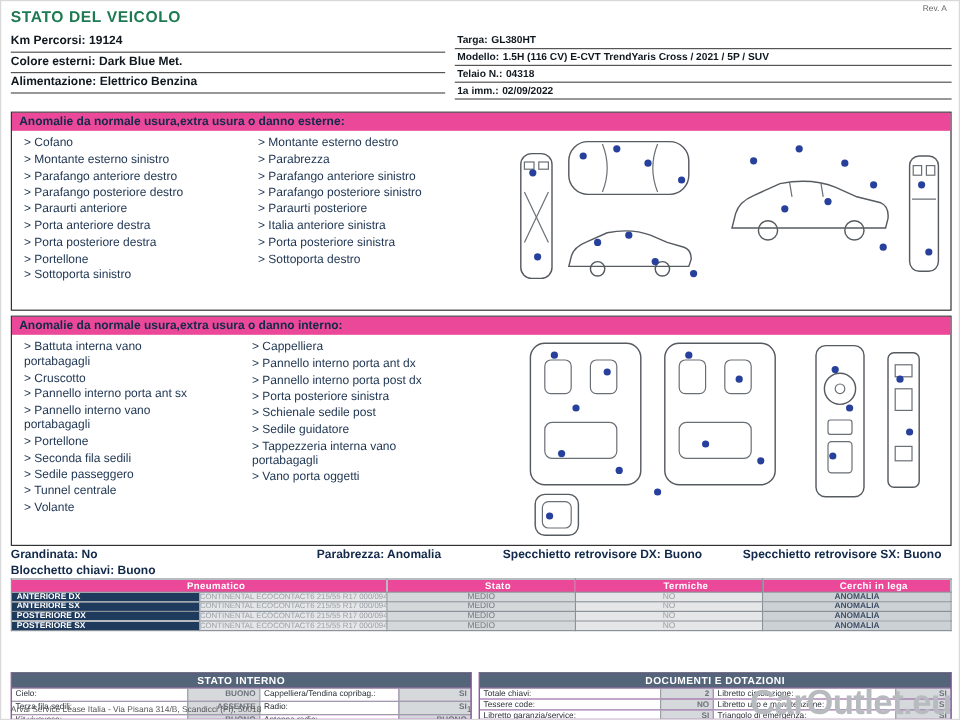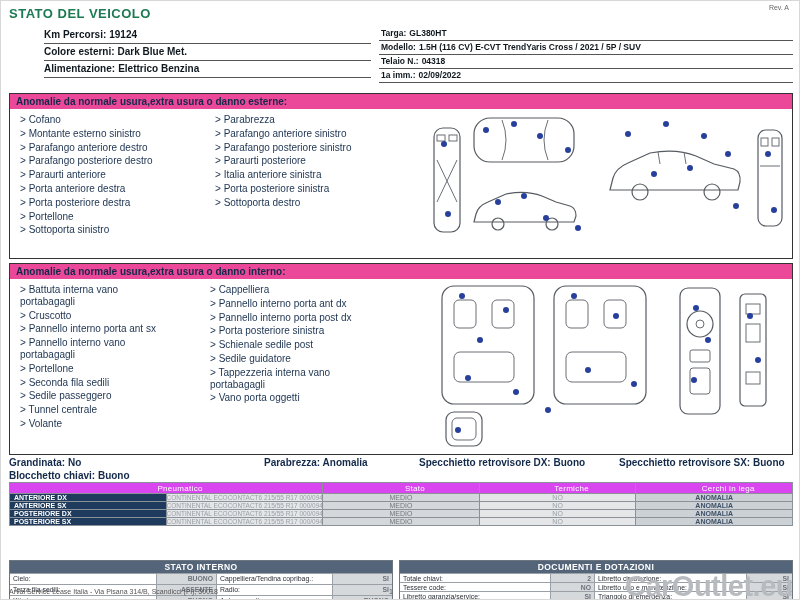--- a/index.html
+++ b/index.html
@@ -3,21 +3,21 @@
 <meta charset="utf-8">
 <style>
   * { margin:0; padding:0; box-sizing:border-box; }
   body { width:800px; height:600px; font-family:"Liberation Sans", sans-serif; background:#f2f2f2; }
   .page { position:relative; width:800px; height:600px; background:#ffffff; overflow:hidden; border:1px solid #d8d8d8; }
 
   .doc-title { position:absolute; left:8px; top:5px; font-size:13px; font-weight:bold; color:#1d7a52; letter-spacing:.5px; }
   .rev { position:absolute; right:10px; top:3px; font-size:7px; color:#666; }
 
   .info-left { position:absolute; left:8px; top:26px; width:362px; }
-  .info-left .irow { font-size:10px; font-weight:bold; color:#10181f; border-bottom:1px solid #555; padding:2px 0 3px;margin-left:35px; }
+  .info-left .irow { font-size:10px; font-weight:bold; color:#10181f; border-bottom:1px solid #555; padding:2px 0 3px; }
   .info-right { position:absolute; left:378px; top:26px; width:414px; }
   .info-right .irow { font-size:8.5px; font-weight:bold; color:#10181f; border-bottom:1px solid #555; padding:1px 2px 2px; white-space:nowrap; overflow:hidden; }
   .irow .lab { margin-right:3px; }
 
   .abox { position:absolute; left:8px; width:784px; border:1px solid #333; background:#fff; }
   .abox.ext { top:92px; height:166px; }
   .abox.int { top:262px; height:192px; }
   .box-title { font-size:10px; font-weight:bold; color:#13294a; background:#ec4899; padding:2px 6px; }
   .acol { position:absolute; top:20px; }
   .acol .itm { font-size:10px; color:#1c3350; margin-bottom:2px; line-height:1.18; }
@@ -30,21 +30,21 @@
   .diag svg { display:block; }
   .outline { fill:none; stroke:#565b61; stroke-width:1.2; }
   .outline-thin { fill:none; stroke:#6a6f75; stroke-width:1; }
   .dot { fill:#27409b; stroke:none; }
 
   .status { position:absolute; left:8px; top:456px; width:784px; height:25px; font-size:10px; font-weight:bold; color:#13294a; }
   .status .st { position:absolute; white-space:nowrap; }
 
   table.tires { position:absolute; left:8px; top:481px; width:784px; border-collapse:collapse; table-layout:fixed; }
   table.tires th, table.tires td { border:1px solid #8a9199; overflow:hidden; white-space:nowrap; }
-  table.tires th { background:#d946ef; color:#fff; font-size:8px; font-weight:normal; height:11px; text-align:center; letter-spacing:.3px;padding-left:28px; }
+  table.tires th { background:#ec4899; color:#fff; font-size:8px; font-weight:bold; height:11px; text-align:center; letter-spacing:.3px;padding-left:28px; }
   table.tires td { height:8px; }
   td.pos { width:130px; background:#1e3a5c; color:#fff; font-size:7px; font-weight:bold; padding-left:4px; }
   td.tire { width:262px; background:#e4e6e8; color:#9aa0a6; font-size:6.5px; text-align:center; }
   td.stato { width:131px; background:#d4d8db; color:#72787e; font-size:7px; text-align:center; }
   td.term { width:131px; background:#e4e6e8; color:#9aa0a6; font-size:7px; text-align:center; }
   td.cerchi { width:130px; background:#ccd1d5; color:#3f5068; font-size:7px; font-weight:bold; text-align:center; }
 
   .btable { position:absolute; top:528px; border:1px solid #6d7680; background:#a21caf;margin-top:31px; }
   .btable.si { left:8px; width:384px; }
   .btable.doc { left:398px; width:394px; }
@@ -93,20 +93,21 @@
       <div class="itm">Montante esterno sinistro</div>
       <div class="itm">Parafango anteriore destro</div>
       <div class="itm">Parafango posteriore destro</div>
       <div class="itm">Paraurti anteriore</div>
       <div class="itm">Porta anteriore destra</div>
       <div class="itm">Porta posteriore destra</div>
       <div class="itm">Portellone</div>
       <div class="itm">Sottoporta sinistro</div>
     </div>
     <div class="acol c2">
+      <div class="itm">Montante esterno destro</div>
       <div class="itm">Parabrezza</div>
       <div class="itm">Parafango anteriore sinistro</div>
       <div class="itm">Parafango posteriore sinistro</div>
       <div class="itm">Paraurti posteriore</div>
       <div class="itm">Italia anteriore sinistra</div>
       <div class="itm">Porta posteriore sinistra</div>
       <div class="itm">Sottoporta destro</div>
     </div>
     <div class="diag">
       <svg width="360" height="144" viewBox="0 0 360 144">

